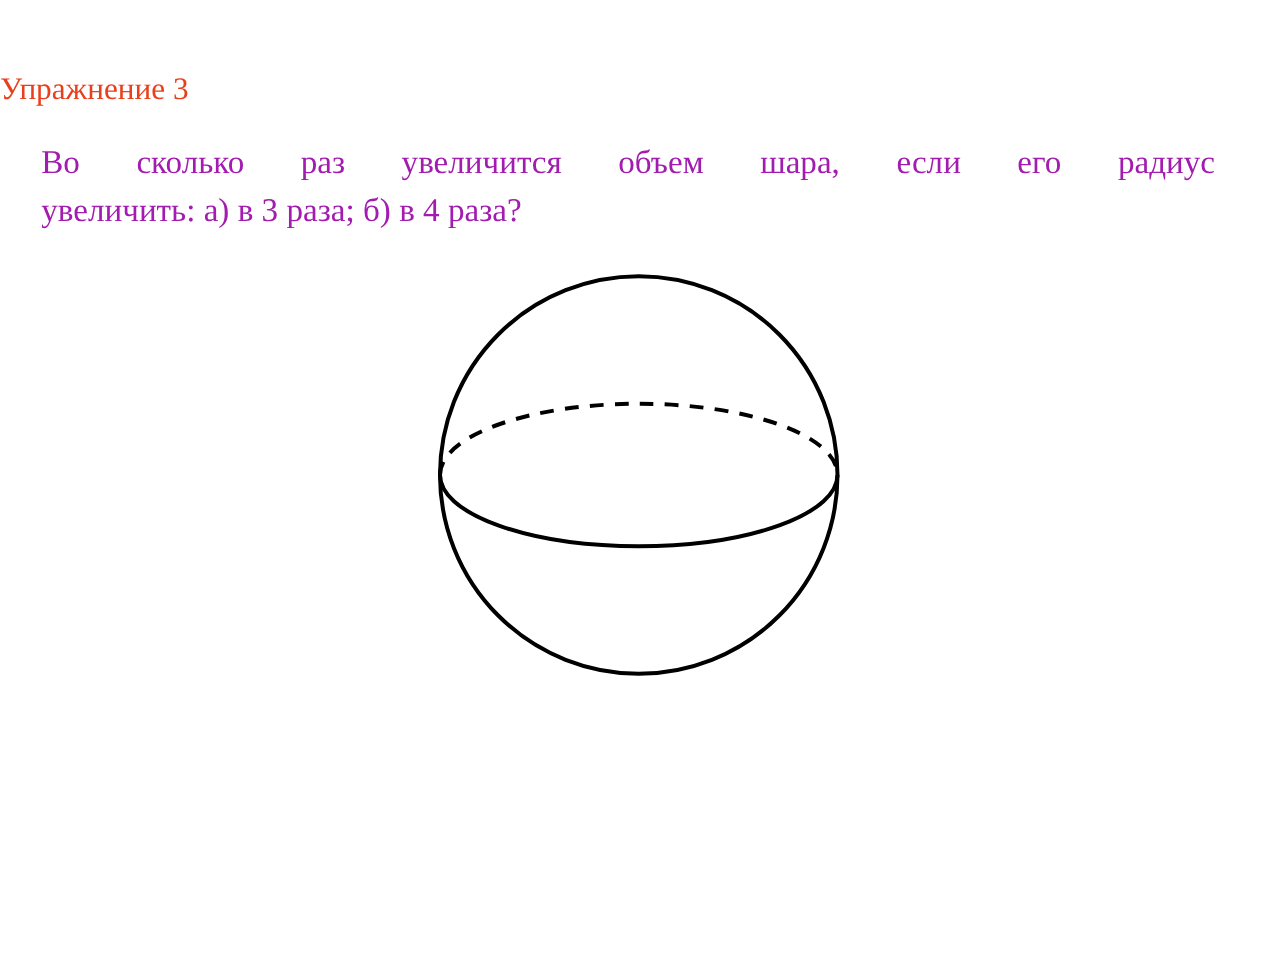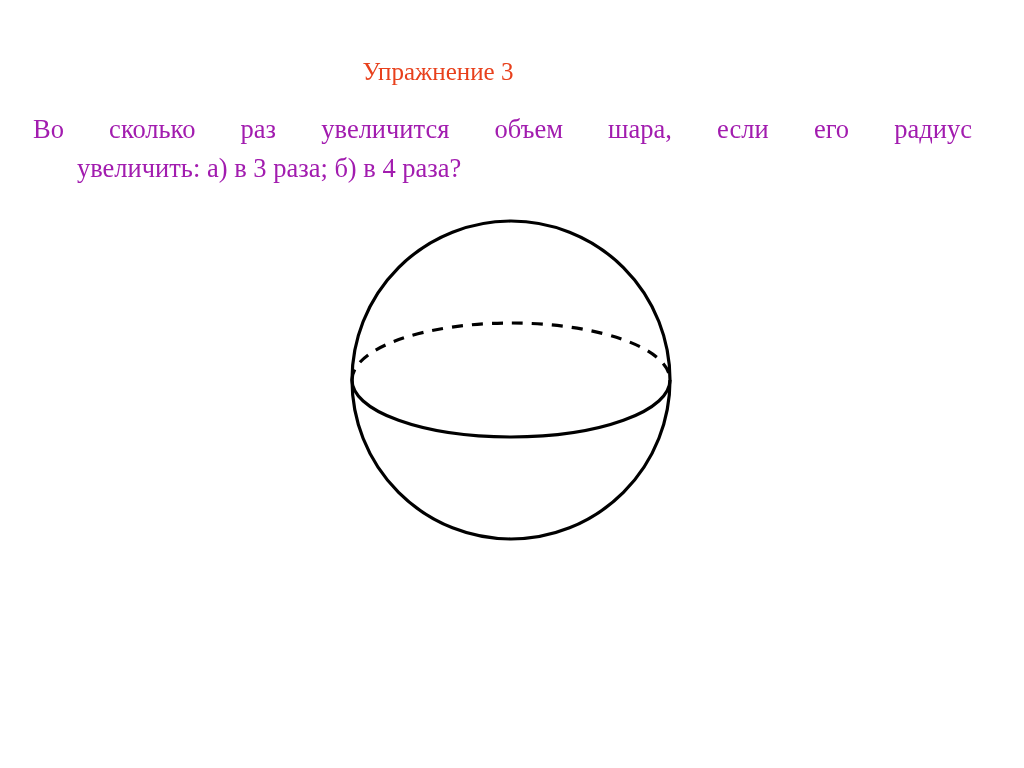--- a/index.html
+++ b/index.html
@@ -22,21 +22,21 @@
     width: 1024px;
     height: 768px;
     background: #ffffff;
   }
 
   .slide-title {
     position: absolute;
     left: 0;
     top: 57px;
     width: 876px;
-    text-align: center;
+    text-align: left;
     font-size: 25px;
     line-height: 30px;
     color: #e8401c;
     font-family: "Liberation Serif", "DejaVu Serif", serif;
     white-space: nowrap;
   }
 
   .body-text {
     position: absolute;
     left: 33px;
@@ -51,21 +51,20 @@
   .body-text .line-1 {
     display: block;
     text-align: justify;
     text-align-last: justify;
     white-space: pre;
   }
   .body-text .line-2 {
     display: block;
     text-align: left;
     white-space: pre;
-    margin-left: 44px;
   }
 
   .figure {
     position: absolute;
     left: 330px;
     top: 205px;
     width: 370px;
     height: 345px;
   }
   .figure svg {

